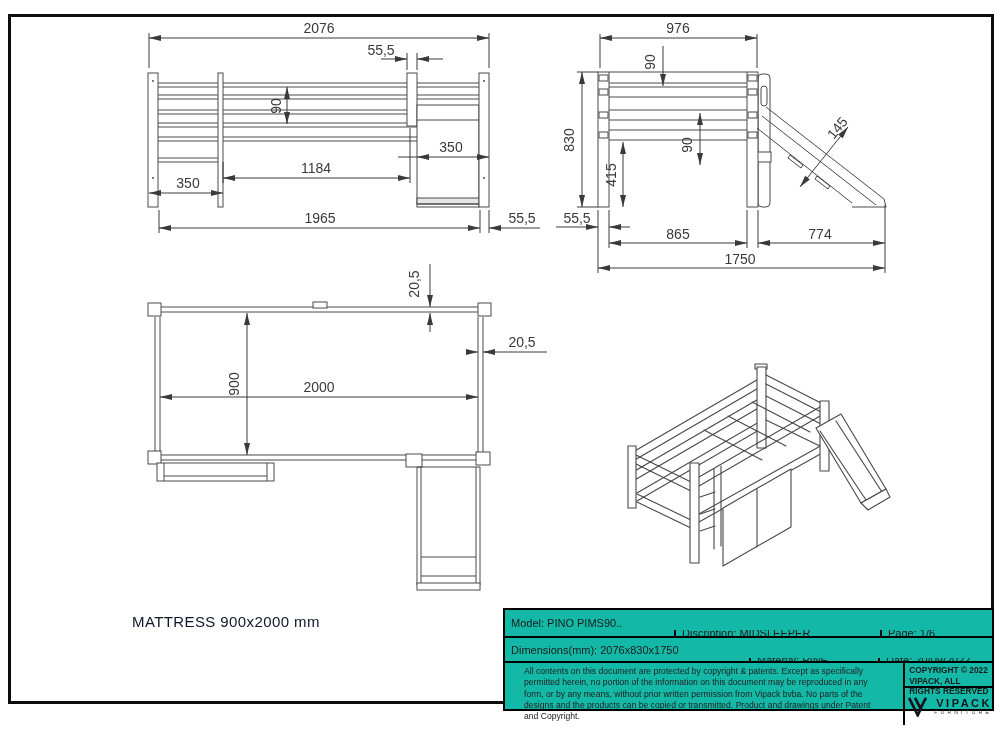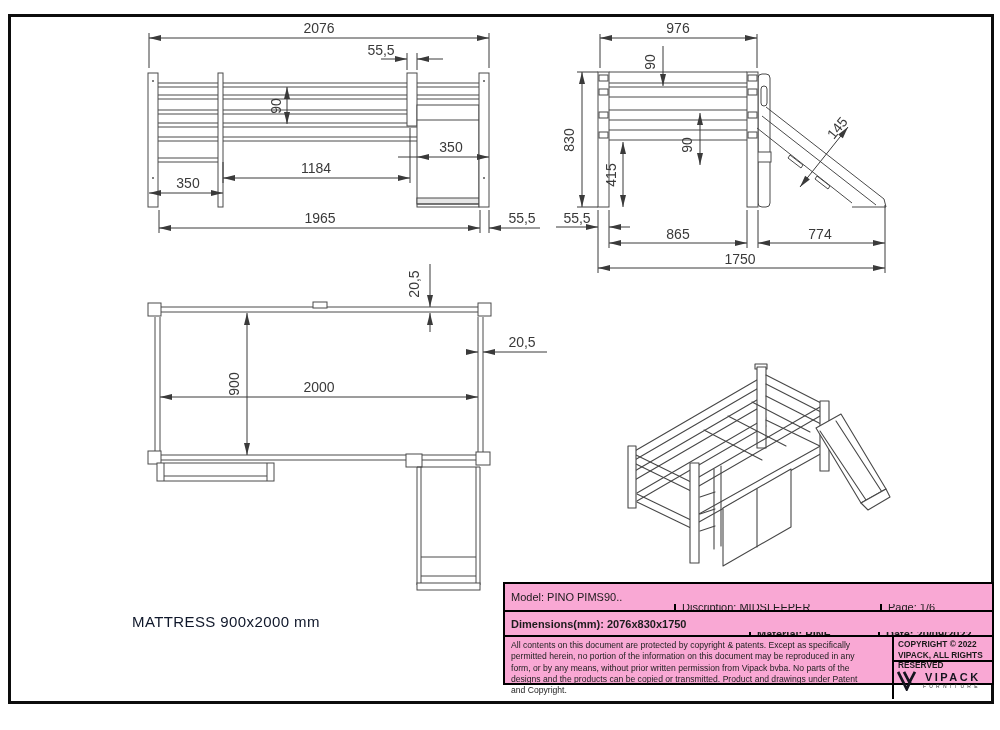--- a/index.html
+++ b/index.html
@@ -2,28 +2,28 @@
 <html><head>
 <meta charset="utf-8">
 <style>
   html,body{margin:0;padding:0;background:#fff;}
   body{width:1000px;height:730px;position:relative;font-family:"Liberation Sans",sans-serif;overflow:hidden;}
   .frame{position:absolute;left:8px;top:14px;width:980px;height:684px;border:3px solid #0d0d0d;background:#fff;}
   svg text{font-family:"Liberation Sans",sans-serif;fill:#3a3a3a;}
   .dim{font-size:14px;}
   .note{position:absolute;left:132px;top:613px;font-size:15px;color:#0f172a;letter-spacing:.4px;}
   
-  .tb{position:absolute;left:503px;top:582px;width:491px;height:103px;border:2px solid #000;box-sizing:border-box;display:flex;flex-direction:column;background:#f9a8d4;font-size:11px;color:#1c1c1c;}
+  .tb{position:absolute;left:503px;top:608px;width:491px;height:103px;border:2px solid #000;box-sizing:border-box;display:flex;flex-direction:column;background:#14b8a6;font-size:11px;color:#1c1c1c;}
   .tb-row{display:flex;box-sizing:border-box;}
   .tb-row + .tb-row{border-top:2px solid #000;}
   .cell{box-sizing:border-box;padding-left:6px;display:flex;align-items:center;white-space:nowrap;overflow:hidden;}
   .cell + .cell{border-left:2px solid #000;margin-top:20px;}
   .r1{height:26px;}
-  .r2{height:25px;font-weight:bold;}
-  .r3{flex:1;}
+  .r2{height:25px;}
+  .r3{flex:1;padding-left:13px;}
   .c-model{width:169px;}
   .c-desc{width:206px;}
   .c-page{flex:1;}
   .c-dims{width:244px;}
   .c-mat{width:129px;}
   .c-date{flex:1;}
   .c-legal{width:375px;box-sizing:border-box;padding:3px 6px;font-size:8.6px;line-height:11.3px;color:#222;}
   .r3-right{flex:1;border-left:2px solid #000;display:flex;flex-direction:column;box-sizing:border-box;margin-left:12px;}
   .c-copy{height:25px;box-sizing:border-box;border-bottom:2px solid #000;font-size:8.3px;font-weight:700;line-height:10.5px;padding:2px 0 0 4px;color:#1a1a1a;}
   .c-logo{flex:1;display:flex;align-items:center;padding-left:3px;gap:2px;}

